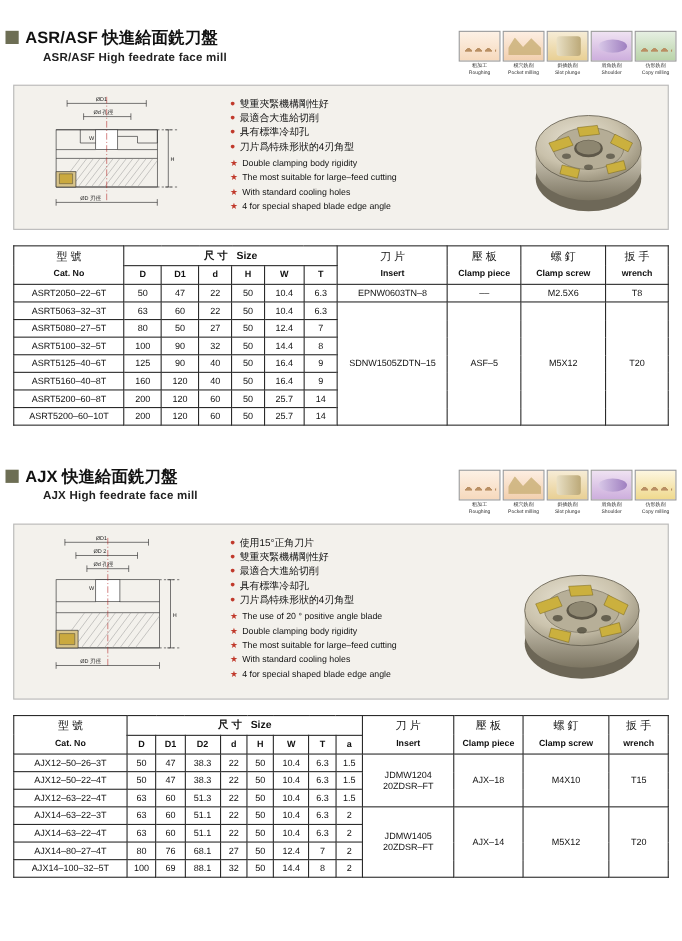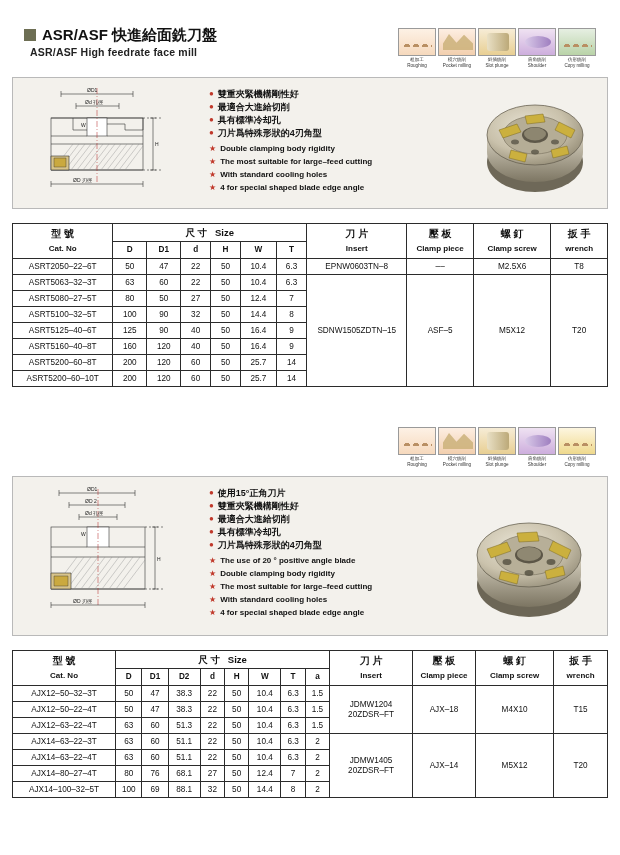--- a/index.html
+++ b/index.html
@@ -10,25 +10,25 @@
     color:#111;
     font-size:9px;
     position:relative;
     overflow:hidden;
   }
   .page{width:620px;height:855px;position:relative;}
 
   
   .section{position:relative;}
 
-  .title-row{display:flex;align-items:flex-start;padding:0 24px;}
+  .title-row{display:flex;align-items:flex-start;padding:0 5px;}
   .title-block{flex:0 0 auto;}
   .sq{display:inline-block;width:12px;height:12px;background:#6d6e54;margin-right:6px;vertical-align:-1px;}
   .t-cn{font-size:15px;font-weight:bold;letter-spacing:0px;color:#111;line-height:18px;white-space:nowrap;}
-  .t-en{font-size:10.5px;font-weight:bold;color:#222;margin-left:6px;margin-top:2px;letter-spacing:0.2px;}
+  .t-en{font-size:10.5px;font-weight:bold;color:#222;margin-left:34px;margin-top:2px;letter-spacing:0.2px;}
 
   
   .icons{margin-left:auto;display:flex;gap:2px;padding-top:2px;}
   .icn{width:38px;}
   .icn .box{height:26px;border:1px solid #9a9a9a;position:relative;overflow:hidden;}
   .icn .cap{font-size:4.6px;text-align:center;color:#333;line-height:6px;margin-top:1px;letter-spacing:0;}
   .g1{background:linear-gradient(180deg,#fdf1e5,#f6d9bd);}
   .g2{background:linear-gradient(180deg,#fdeee2,#f2cfae);}
   .g3{background:linear-gradient(180deg,#f6ecd6,#e8cf93);}
   .g4{background:linear-gradient(180deg,#efe2f2,#cdaedd);}
@@ -52,33 +52,33 @@
   .band.h1{height:130px;}
   .band.h2{height:158px;}
 
   .drawing{position:absolute;left:8px;top:6px;width:178px;bottom:6px;}
   .dwg-svg{width:100%;height:100%;display:block;}
 
   .bullets{position:absolute;left:196px;top:10px;}
   .bl{display:flex;align-items:flex-start;line-height:12px;margin-bottom:1px;}
   .bl .dot{color:#c0392b;font-size:8px;margin-right:4px;line-height:12px;}
   .bl .star{color:#c0392b;font-size:8px;margin-right:4px;line-height:11px;}
-  .bl .tx{font-size:9px;color:#111;font-weight:bold;}
+  .bl .tx{font-size:9px;color:#111;}
   .bl .tx.en{font-size:8px;}
   .sep{height:3px;}
 
   .photo{position:absolute;right:4px;bottom:4px;}
 
   
   table.spec{border-collapse:collapse;margin:14px 12px 0 12px;width:596px;
              font-size:8.2px;}
   table.spec th,table.spec td{border:1px solid #2b2b2b;text-align:center;
              padding:0;height:15px;line-height:15px;color:#111;}
   table.spec th{font-weight:bold;}
-  .hcn{font-size:10px;font-weight:bold;}
+  .hcn{font-size:10px;font-weight:normal;}
   .hen{font-size:8px;font-weight:bold;}
   .h2line{line-height:11px;padding:2px 0 !important;height:auto !important;}
   .sizehdr{font-size:9.5px;font-weight:bold;}
 </style>
 </head>
 <body>
 
 <div class="page">
 
   <div class="section" style="padding-top:26px;">
@@ -373,20 +373,24 @@
         <td>25.7</td>
         <td>14</td>
       </tr>
     </tbody>
       </table>
   </div>
 
   <div class="section" style="padding-top:38px;">
 
     <div class="title-row">
+      <div class="title-block">
+        <div class="t-cn"><span class="sq"></span><span>AJX 快進給面銑刀盤</span></div>
+        <div class="t-en">AJX  High feedrate face mill</div>
+      </div>
       <div class="icons">
         <div class="icn">
             <div class="box g1">
               <div class="wave"></div>
             </div>
             <div class="cap">粗加工<br>Roughing</div>
           </div>
         <div class="icn">
             <div class="box g2">
               <div class="blade"></div>
@@ -582,21 +586,21 @@
         <th style="width:26px">D1</th>
         <th style="width:32px">D2</th>
         <th style="width:24px">d</th>
         <th style="width:24px">H</th>
         <th style="width:32px">W</th>
         <th style="width:24px">T</th>
         <th style="width:24px">a</th>
       </tr>
 
       <tr>
-        <td>AJX12–50–32–3T</td>
+        <td>AJX12–50–26–3T</td>
         <td>50</td>
         <td>47</td>
         <td>38.3</td>
         <td>22</td>
         <td>50</td>
         <td>10.4</td>
         <td>6.3</td>
         <td>1.5</td>
         <td rowspan="3" style="white-space:pre-line;line-height:10px">JDMW1204
 20ZDSR–FT</td>

